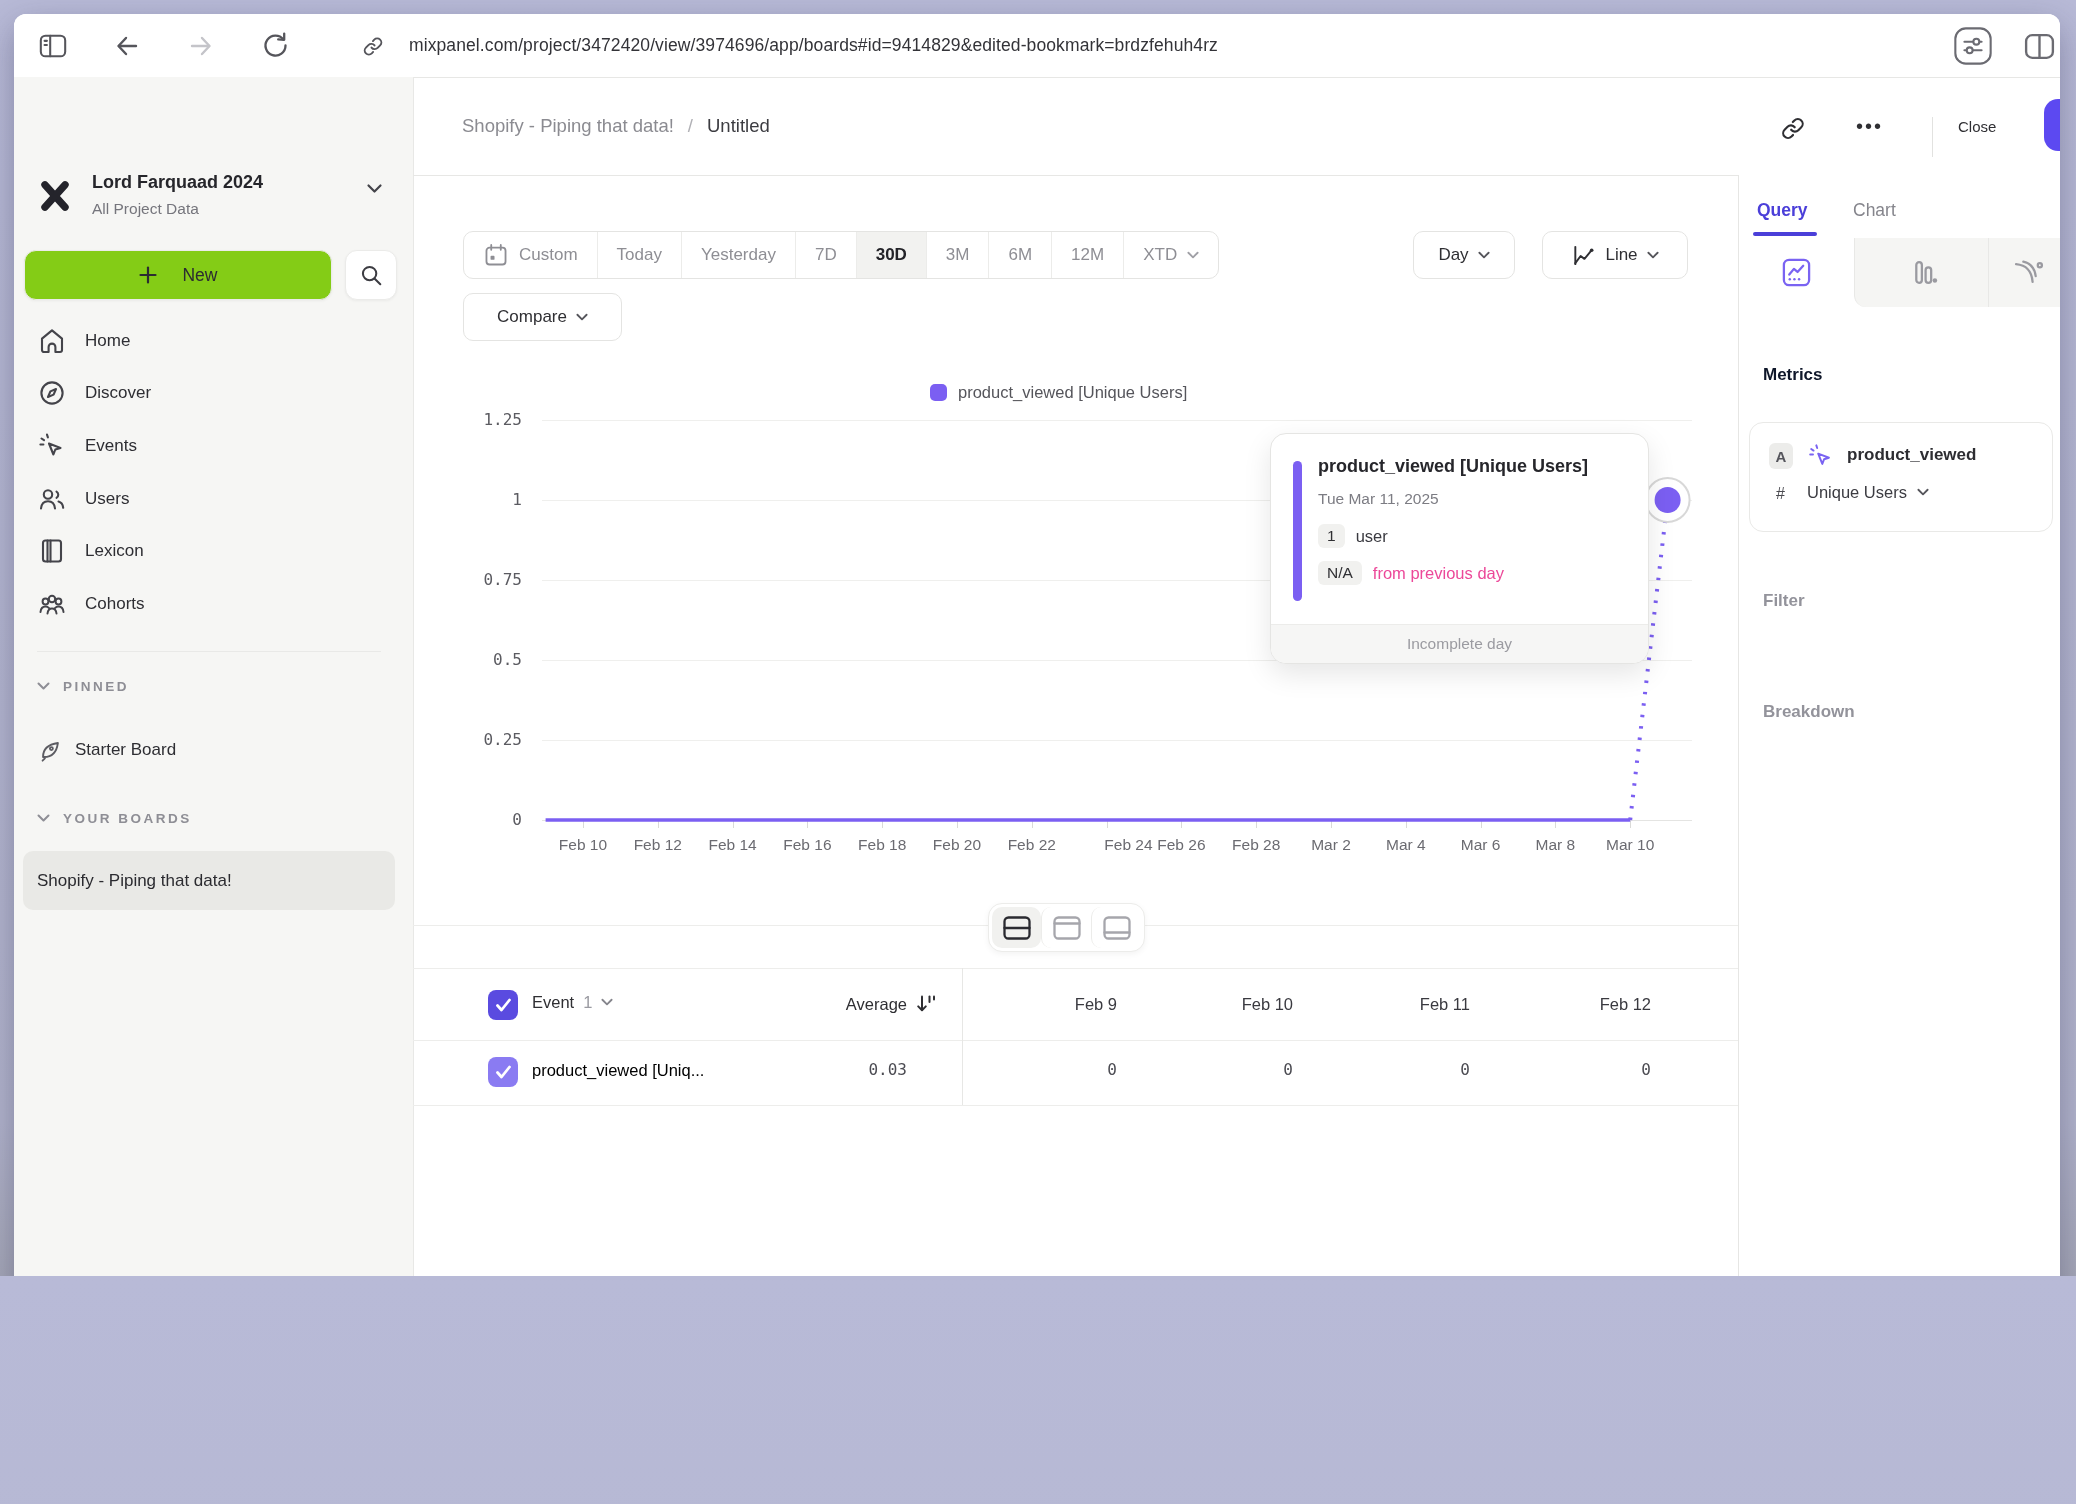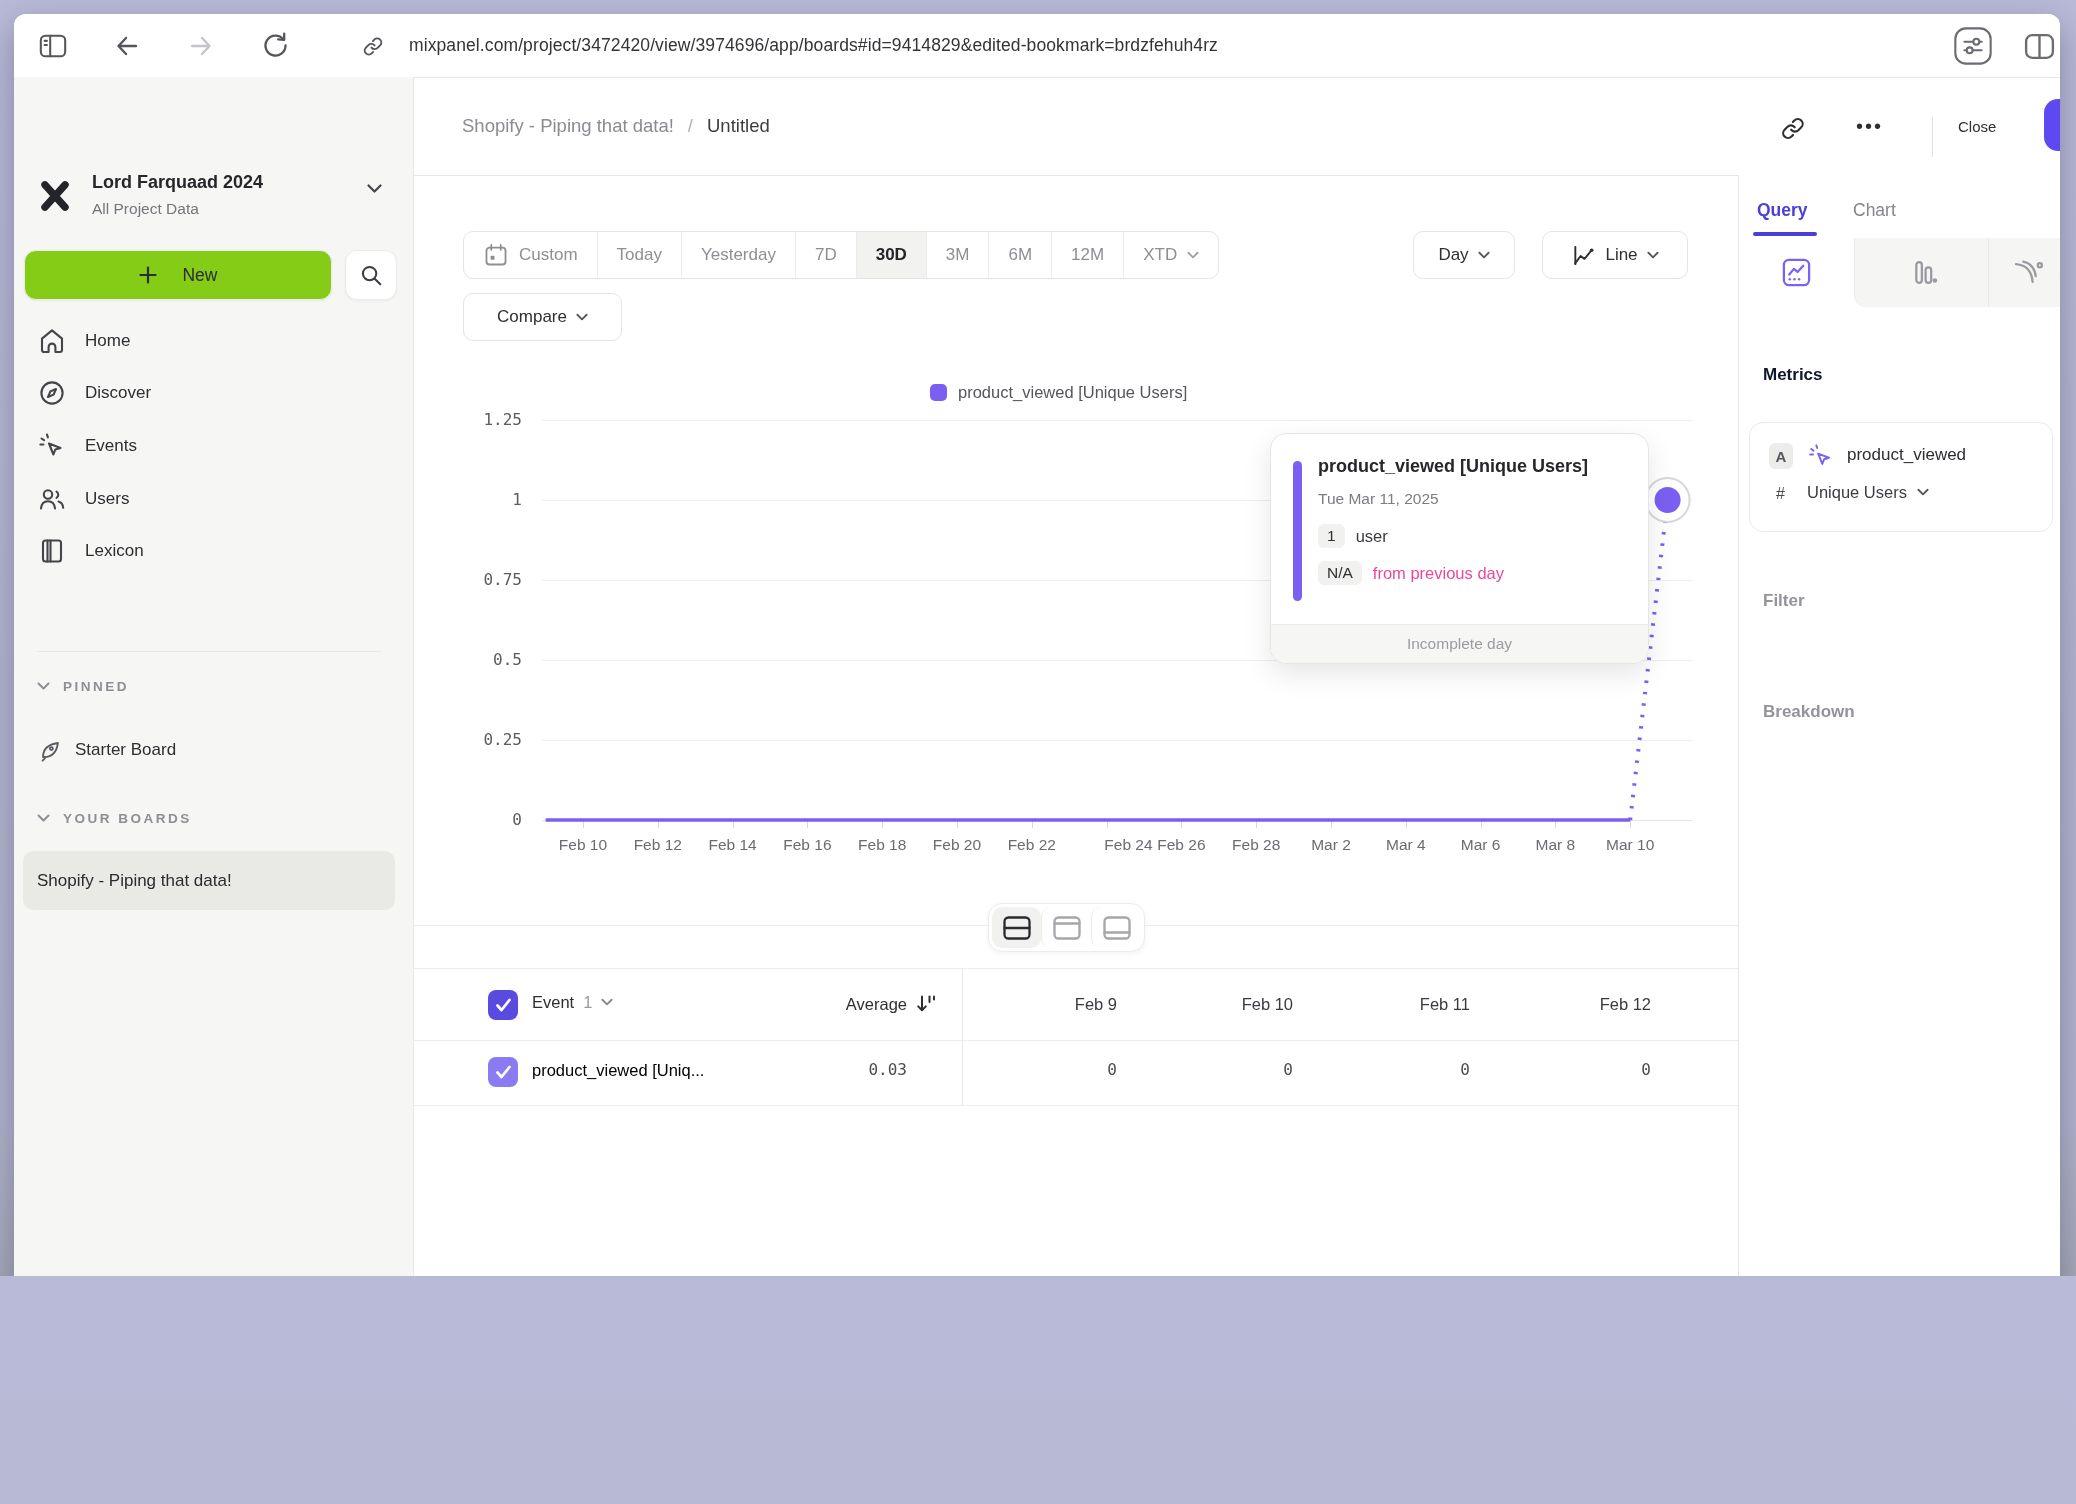--- a/index.html
+++ b/index.html
@@ -231,20 +231,33 @@
       <span>
             <svg width="30" height="30" viewBox="0 0 30 30">
               <g class="ic" style="stroke-width:2.1">
                 <rect x="6" y="4.5" width="18" height="21" rx="2.5"></rect>
                 <line x1="10.5" y1="4.5" x2="10.5" y2="25.5"></line>
                 <line x1="13.5" y1="4.5" x2="13.5" y2="25.5"></line>
               </g>
             </svg>
           </span>
       <span>Lexicon</span>
+    </div>
+    <div class="navitem" style="top:504px">
+      <span>
+            <svg width="30" height="30" viewBox="0 0 30 30">
+              <g class="ic" style="stroke-width:2">
+                <circle cx="8.5" cy="12.5" r="2.9"></circle>
+                <circle cx="21.5" cy="12.5" r="2.9"></circle>
+                <circle cx="15" cy="10" r="3.2"></circle>
+                <path d="M3.5 23c.4-3.6 2.4-5.4 5-5.4 1.4 0 2.6.5 3.5 1.5M26.5 23c-.4-3.6-2.4-5.4-5-5.4-1.4 0-2.6.5-3.5 1.5M10.5 24.5c.4-3.2 2.2-5 4.5-5s4.1 1.8 4.5 5"></path>
+              </g>
+            </svg>
+          </span>
+      <span>Cohorts</span>
     </div>
 
     <div class="abs" style="left:23px;top:574px;width:344px;height:1px;background:#e9e9e7"></div>
 
     <div class="abs flex" style="left:23px;top:602px;gap:13px">
       <span>
             <svg width="13" height="9" viewBox="0 0 13 9">
               <path class="ic" style="stroke:#8e8e95" d="M1.5 1.5l5 5 5-5"></path>
             </svg>
           </span>
@@ -567,21 +580,21 @@
       <div class="abs" style="left:57px;top:19px">
         <svg width="28" height="28" viewBox="0 0 30 30">
               <g class="ic" style="stroke:#7a63f2;stroke-width:2.1">
                 <path d="M12 12.5l11.5 4.4-5.2 1.6-1.9 5z"></path>
                 <line x1="4.5" y1="7.5" x2="7" y2="9.2"></line>
                 <line x1="10" y1="3.6" x2="10.9" y2="6.4"></line>
                 <line x1="3.4" y1="13.5" x2="6.4" y2="13.5"></line>
               </g>
             </svg>
       </div>
-      <div class="abs" style="left:97px;top:22px;font-size:17px;font-weight:400;color:#2d2d32">product_viewed</div>
+      <div class="abs" style="left:97px;top:22px;font-size:17px;font-weight:700;color:#2d2d32">product_viewed</div>
       <div class="abs" style="left:26px;top:62px;font-size:16px;color:#4a4a50">#</div>
       <div class="abs flex" style="left:57px;top:60px;gap:10px">
         <span style="font-size:16.5px;font-weight:500;color:#3c3c42">Unique Users</span>
         <span>
               <svg width="12" height="9" viewBox="0 0 13 9">
                 <path class="ic" style="stroke:#55555b" d="M1.5 1.5l5 5 5-5"></path>
               </svg>
             </span>
       </div>
     </div>

